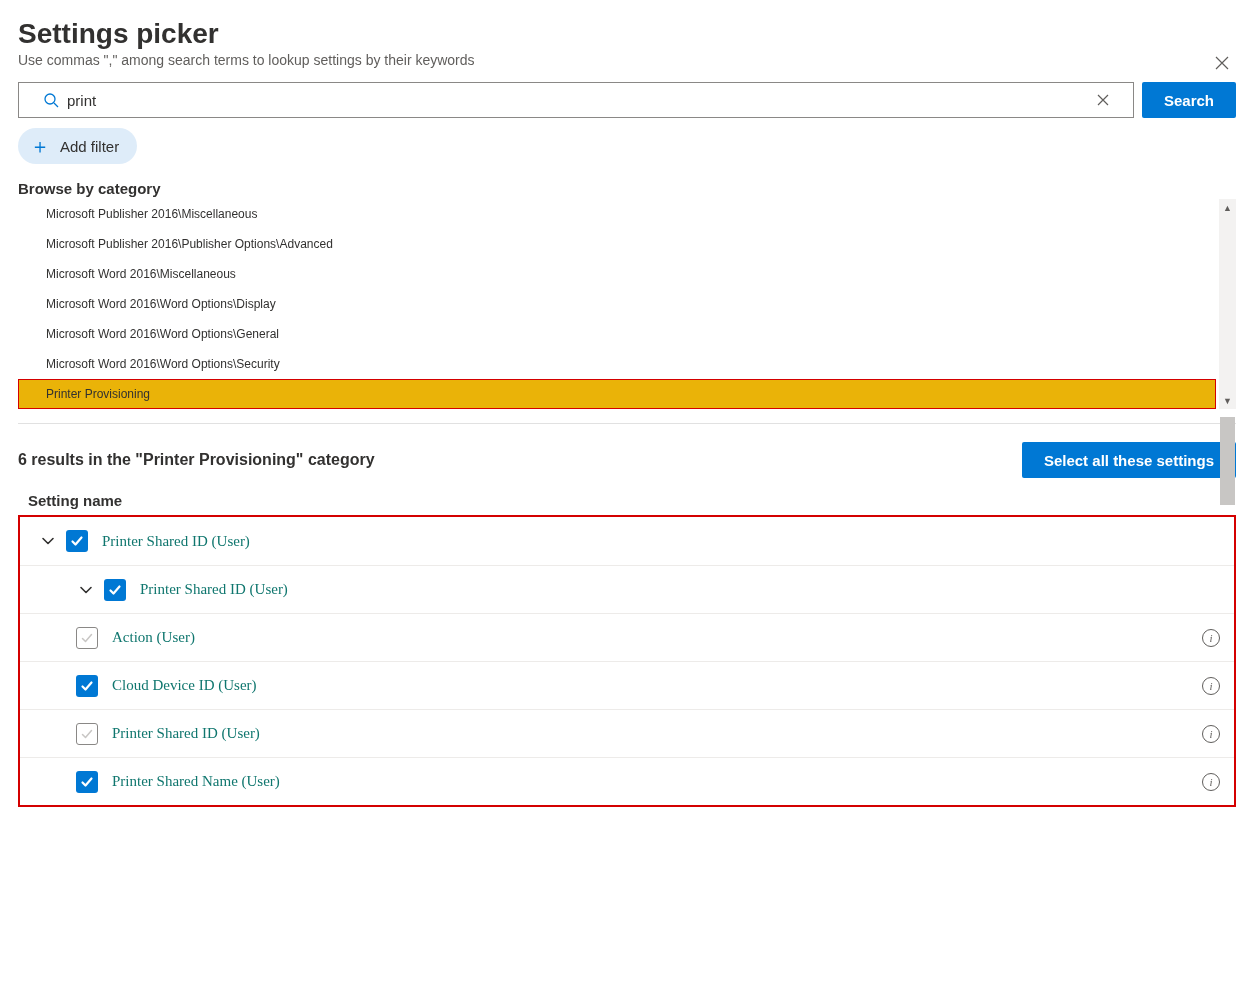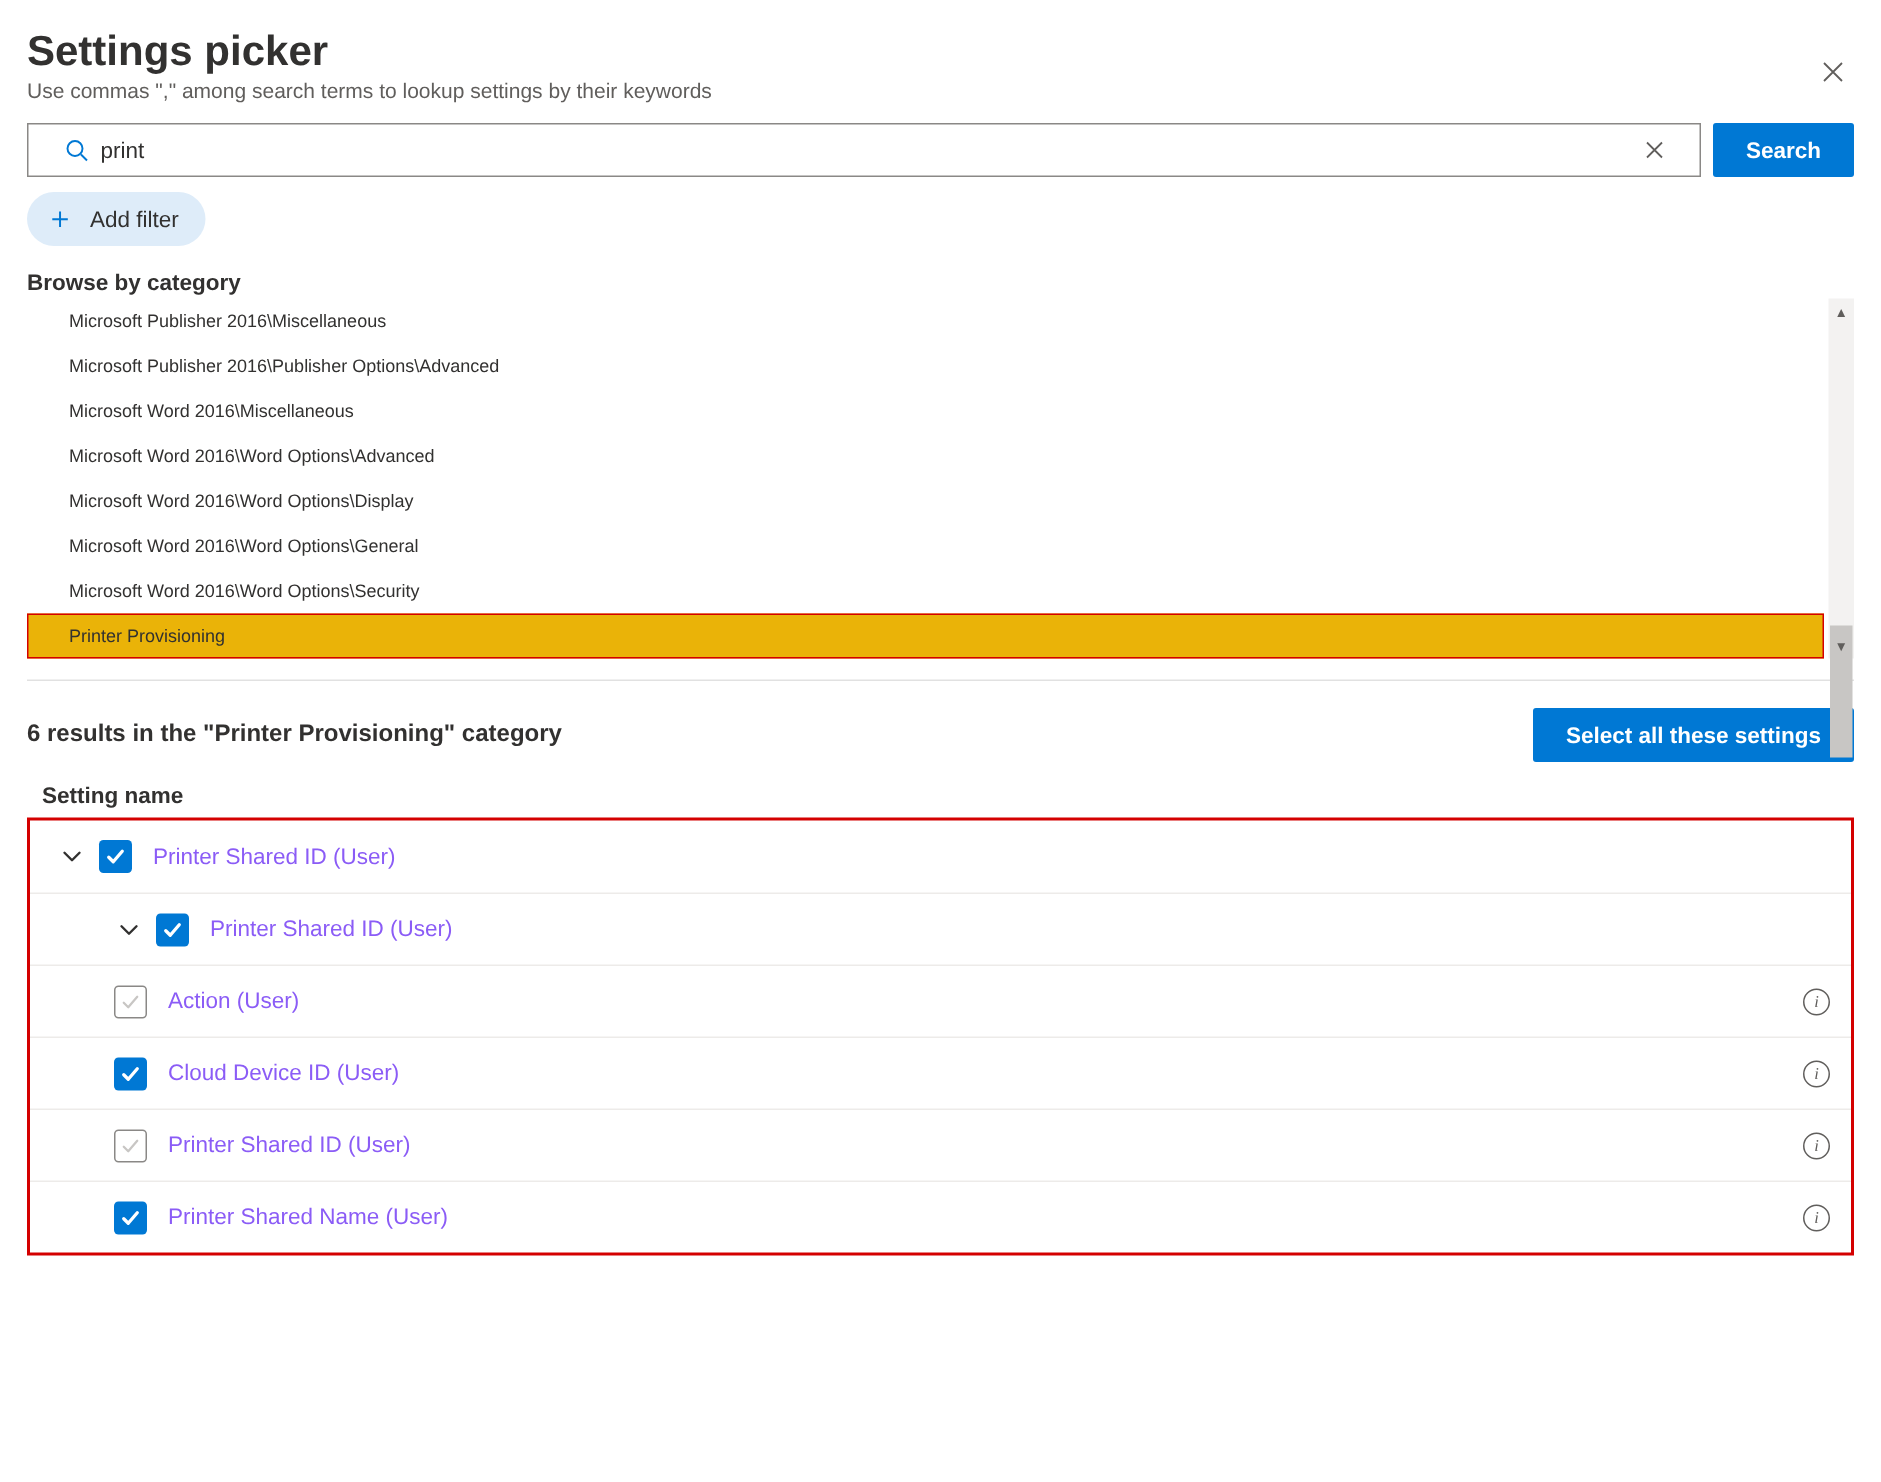--- a/index.html
+++ b/index.html
@@ -4,21 +4,21 @@
   <style>
     * { box-sizing: border-box; margin: 0; padding: 0; }
     body {
       font-family: "Segoe UI", -apple-system, sans-serif;
       font-size: 14px;
       color: #323130;
       background: #fff;
       width: 1254px;
       padding: 18px;
     }
-    .header-row { display: flex; justify-content: space-between; align-items: center; }
+    .header-row { display: flex; justify-content: space-between; align-items: flex-end; }
     h1 { font-size: 28px; font-weight: 600; color: #323130; margin-bottom: 2px; }
     .subtitle { font-size: 14px; color: #605e5c; margin-bottom: 14px; }
     .close-x { cursor: pointer; font-size: 18px; color: #605e5c; padding: 6px; }
     .close-x svg { width: 16px; height: 16px; }
     .search-row { display: flex; gap: 8px; margin-bottom: 10px; }
     .search-box {
       flex: 1; display: flex; align-items: center;
       border: 1px solid #8a8886; border-radius: 0;
       height: 36px; padding: 0 24px; gap: 8px;
     }
@@ -82,21 +82,21 @@
     .chevron svg { width: 14px; height: 14px; }
     .checkbox {
       width: 22px; height: 22px; border-radius: 3px;
       display: inline-flex; align-items: center; justify-content: center;
       margin-right: 14px; cursor: pointer; flex-shrink: 0;
     }
     .checkbox.checked { background: #0078d4; }
     .checkbox.checked svg { stroke: #fff; }
     .checkbox.unchecked { background:#fff; border: 1px solid #8a8886; }
     .checkbox.unchecked svg { stroke:#c8c6c4; stroke-width:1.5;}
-    .row-label { font-size: 15px; color: #8b5cf6; flex:1; }
+    .row-label { font-size: 15px; color: #0f766e; flex:1;font-family:Liberation Serif, serif; }
     .info-icon {
       width: 18px; height: 18px; border: 1px solid #605e5c; border-radius: 50%;
       display: inline-flex; align-items: center; justify-content: center;
       font-size: 11px; color: #605e5c; cursor: pointer; font-style: italic; font-family: serif;
     }
   </style>
 </head>
 <body>
 
 
@@ -136,21 +136,20 @@
   <span>Add filter</span>
 </div>
 
 <div class="browse-label">Browse by category</div>
 
 <div class="category-pane">
   <div class="category-list" id="category-list">
       <div class="category-item">Microsoft Publisher 2016\Miscellaneous</div>
       <div class="category-item">Microsoft Publisher 2016\Publisher Options\Advanced</div>
       <div class="category-item">Microsoft Word 2016\Miscellaneous</div>
-      <div class="category-item">Microsoft Word 2016\Word Options\Advanced</div>
       <div class="category-item">Microsoft Word 2016\Word Options\Display</div>
       <div class="category-item">Microsoft Word 2016\Word Options\General</div>
       <div class="category-item">Microsoft Word 2016\Word Options\Security</div>
       <div class="category-item selected">Printer Provisioning</div>
     </div>
   <div class="scroll-track">
     <div class="scroll-arrow" style="top:0">▲</div>
     <div class="scroll-thumb" style="top:218px; height:88px;"></div>
     <div class="scroll-arrow" style="bottom:0">▼</div>
   </div>

